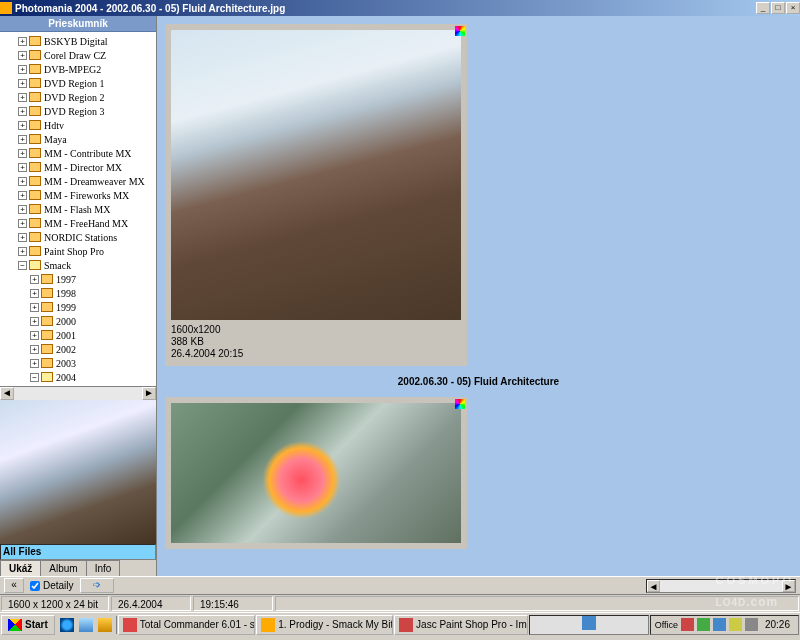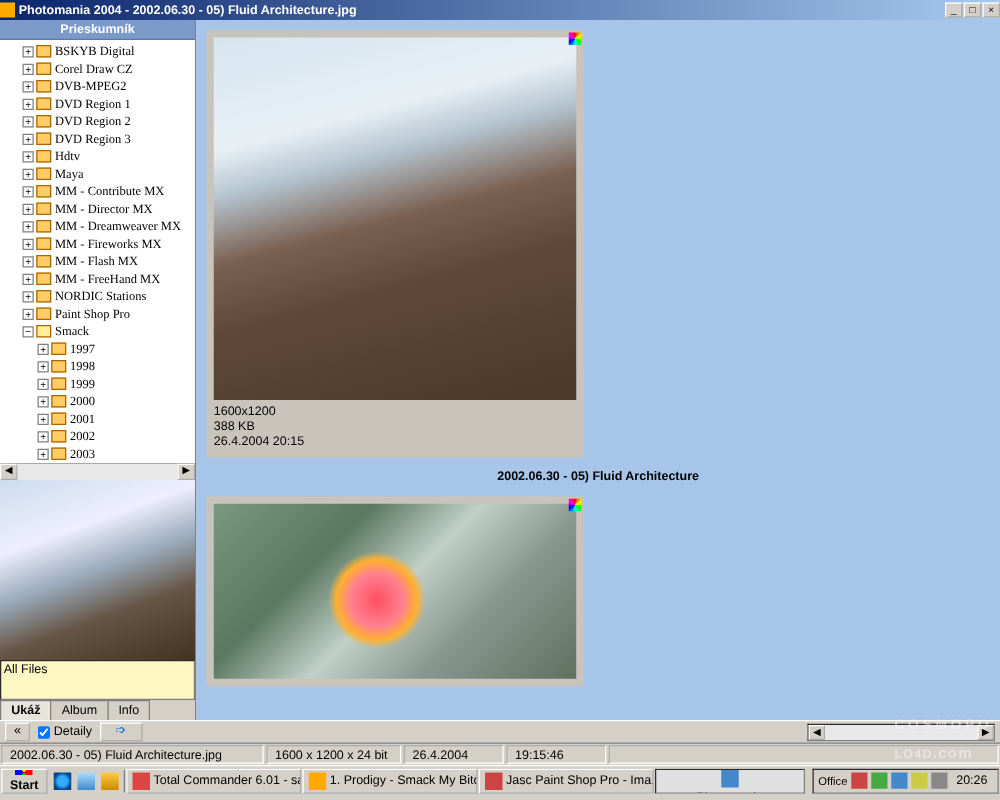--- a/index.html
+++ b/index.html
@@ -27,21 +27,21 @@
 .depth-2 { padding-left: 28px; }
 .depth-3 { padding-left: 40px; }
 
 .tree-scroll-h { height: 14px; background: #d4d0c8; border-top: 1px solid #808080; display:flex; }
 .tree-scroll-h .sbtn { width:14px; height:13px; background:#d4d0c8; border:1px outset #fff; text-align:center; line-height:10px; }
 .tree-scroll-h .strack { flex:1; background:#e8e8e8; }
 
 .preview-pane { height: 144px; background: #000; display: flex; align-items: center; justify-content: center; overflow:hidden; }
 .preview-img { width: 100%; height: 100%; background: linear-gradient(160deg,#cde 0%,#eef 30%,#9ab 50%,#654 70%,#432 100%); }
 
-.filter-bar { height: 32px; background: #fef9c3; border: 1px inset #808080; padding: 1px 2px; }
+.filter-bar { height: 16px; background: #7dd3fc; border: 1px inset #808080; padding: 1px 2px; font-weight: bold; }
 .tabs { display: flex; background: #d4d0c8; }
 .tab { padding: 2px 8px; border: 1px solid #808080; border-bottom: none; background: #d4d0c8; margin-right: -1px; cursor:pointer; }
 .tab.active { background: #e8e4dc; font-weight: bold; }
 
 .content { flex: 1; background: #a6c5e8; overflow: auto; position: relative; }
 .thumb-card { background: #c8c4bc; margin: 8px; padding: 6px; display: inline-block; position: relative; }
 .thumb-card .corner { position: absolute; top: 2px; right: 2px; width: 10px; height: 10px; background: conic-gradient(#f00,#ff0,#0f0,#0ff,#00f,#f0f,#f00); }
 .thumb-card .timg { width: 290px; height: 290px; background: #888; display:block; }
 .timg.building { background: linear-gradient(165deg, #d5e5f0 0%, #e8f0f5 25%, #b5c5d0 35%, #7a6050 50%, #604838 65%, #4a3828 100%); }
 .timg.flower { background: radial-gradient(circle at 45% 55%, #ff5060 0%, #ff8090 12%, #ffb030 18%, transparent 22%), linear-gradient(135deg,#7a9880 0%,#5a7860 30%,#c0d0c8 50%,#889890 70%,#607060 100%); height: 140px; }
@@ -59,21 +59,21 @@
 
 .statusbar { height: 18px; background: #d4d0c8; border-top: 1px solid #808080; display: flex; }
 .status-cell { border: 1px inset #fff; padding: 2px 6px; margin: 1px; }
 .status-cell.fn { width: 210px; }
 .status-cell.dim { width: 108px; }
 .status-cell.date { width: 80px; }
 .status-cell.time { width: 80px; }
 .status-cell.flex { flex: 1; }
 
 .taskbar { height: 24px; background: #d4d0c8; border-top: 1px solid #fff; display: flex; align-items: center; padding: 1px; gap: 1px; }
-.start-btn { height: 20px; padding: 0 6px; border: 1px outset #fff; background: #d4d0c8; font-weight: bold; display: flex; align-items: center; gap: 3px; flex-direction: column; }
+.start-btn { height: 20px; padding: 0 6px; border: 1px outset #fff; background: #d4d0c8; font-weight: bold; display: flex; align-items: center; gap: 3px; }
 .start-btn .winlogo { width: 14px; height: 12px; background: conic-gradient(from 45deg, #f00 0 25%, #0c0 25% 50%, #00f 50% 75%, #fc0 75% 100%); }
 .ql { display: flex; gap: 1px; padding: 0 2px; border-right: 1px inset #808080; }
 .ql-btn { width: 18px; height: 18px; border: 1px solid transparent; display:flex; align-items:center; justify-content:center; }
 .ql-btn .qicon { width:14px; height:14px; }
 .task-btn { height: 20px; min-width: 120px; max-width: 140px; border: 1px outset #fff; background: #d4d0c8; padding: 0 4px; display: flex; align-items: center; gap: 3px; overflow: hidden; white-space: nowrap; }
 .task-btn.active { border: 1px inset #808080; background: #e0e0e0; flex-direction: column; }
 .task-btn .ticon { width: 14px; height: 14px; background: #789; flex-shrink: 0; }
 .tray { margin-left: auto; border: 1px inset #808080; height: 20px; padding: 0 4px; display: flex; align-items: center; gap: 3px; }
 .tray .tlabel { font-size: 9px; }
 .tray .ticon { width: 13px; height: 13px; background: #888; }
@@ -330,21 +330,20 @@
   <div class="tb-btn" style="width:34px;color:#06c">➩</div>
   <div class="tb-scroll"></div>
   <div class="tb-scroll-right">
     <div class="sbtn">◄</div>
     <div class="strack"></div>
     <div class="sbtn">►</div>
   </div>
 </div>
 
 <div class="statusbar">
-  <div class="status-cell fn">2002.06.30 - 05) Fluid Architecture.jpg</div>
   <div class="status-cell dim">1600 x 1200 x 24 bit</div>
   <div class="status-cell date">26.4.2004</div>
   <div class="status-cell time">19:15:46</div>
   <div class="status-cell flex"></div>
 </div>
 
 <div class="taskbar">
   <div class="start-btn">
     <div class="winlogo"></div>
     <span>Start</span>

